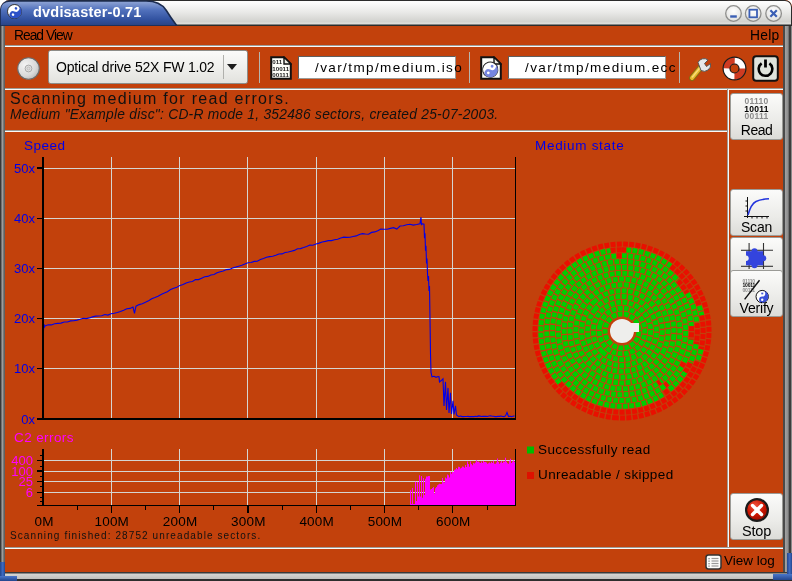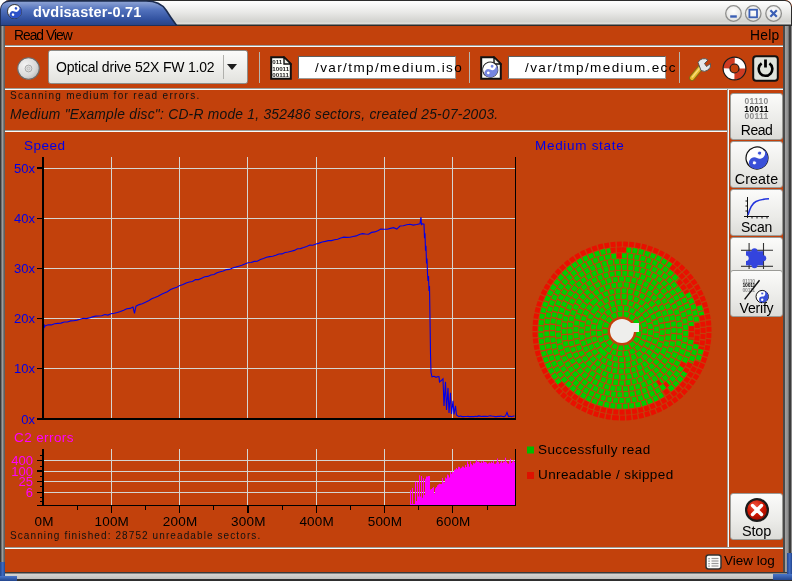--- a/index.html
+++ b/index.html
@@ -128,21 +128,21 @@
  <circle cx="12.5" cy="12.5" r="11.4" fill="none" stroke="#1a1a1a" stroke-width="1.2"></circle>
 </svg>
 
 <svg class="abs" style="left:752px;top:55px" width="27" height="27" viewBox="0 0 27 27">
  <rect x="1.2" y="1.2" width="24.6" height="24.6" rx="3" fill="#dfe3dc" stroke="#111" stroke-width="2"></rect>
  <path d="M17.4,8.43 A6.8,6.8 0 1 1 9.6,8.43" fill="none" stroke="#000" stroke-width="2.6"></path>
  <line x1="13.5" y1="4.5" x2="13.5" y2="12.5" stroke="#000" stroke-width="2.8"></line>
 </svg>
 <div class="sep-h" style="left:5px;top:88px;width:778px"></div>
 
-<div class="abs" style="left:10px;top:89.5px;font-size:10px;letter-spacing:1.3px;color:#111">Scanning medium for read errors.</div>
+<div class="abs" style="left:10px;top:89.5px;font-size:16px;letter-spacing:1.3px;color:#111">Scanning medium for read errors.</div>
 <div class="abs" style="left:10px;top:107px;font-size:13.8px;letter-spacing:0.25px;font-style:italic;color:#111">Medium "Example disc": CD-R mode 1, 352486 sectors, created 25-07-2003.</div>
 <div class="sep-h" style="left:5px;top:130px;width:722px"></div>
 <div class="sep-v" style="left:727px;top:89px;height:458px"></div>
 
 <svg class="abs" style="left:0;top:0" width="792" height="581" viewBox="0 0 792 581" font-family="'Liberation Sans',sans-serif">
 
  <g stroke="#d5d5d2" stroke-width="1" shape-rendering="crispEdges">
   <line x1="43" y1="168" x2="515.5" y2="168"></line>
         <line x1="43" y1="218.2" x2="515.5" y2="218.2"></line>
   <line x1="43" y1="268.4" x2="515.5" y2="268.4"></line>
@@ -311,31 +311,20 @@
       </g>
 </svg>
 <div class="abs" style="left:724px;top:552.5px;font-size:13.5px;color:#000">View log</div>
 
 <div class="btn" style="top:93px;height:46.5px">
  <div style="margin-top:4px;font-size:8.5px;font-weight:bold;letter-spacing:0.3px;color:#8c8c8c;line-height:7.6px">01110</div>
  <div style="font-size:8.5px;font-weight:bold;letter-spacing:0.3px;color:#000;line-height:7.6px">10011</div>
  <div style="font-size:8.5px;font-weight:bold;letter-spacing:0.3px;color:#8c8c8c;line-height:7.6px">00111</div>
  <div class="btnlab" style="top:28px;font-size:14px;letter-spacing:-0.55px">Read</div>
 </div>
-<div class="btn" style="top:141px;height:46.5px">
- <svg style="margin-top:4px" width="24" height="24" viewBox="0 0 24 24">
-  <g transform="rotate(28 12 12)">
-  <circle cx="12" cy="12" r="11" fill="#fff" stroke="#111" stroke-width="1.2"></circle>
-  <path d="M12,1 A11,11 0 0 1 12,23 A5.5,5.5 0 0 1 12,12 A5.5,5.5 0 0 0 12,1 Z" fill="#3a50d8"></path>
-  <circle cx="12" cy="6.5" r="2" fill="#3a50d8" stroke="#fff" stroke-width="0.8"></circle>
-  <circle cx="12" cy="17.5" r="2" fill="#fff" stroke="#3a50d8" stroke-width="0.8"></circle>
-  </g>
- </svg>
- <div class="btnlab" style="top:28.5px;font-size:14.3px;letter-spacing:0.1px">Create</div>
-</div>
 <div class="btn" style="top:189px;height:46.5px">
  <svg style="margin-top:6px" width="28" height="24" viewBox="0 0 28 24">
   <g stroke="#111" stroke-width="1">
           <line x1="4.5" y1="1" x2="4.5" y2="22"></line>
           <line x1="1" y1="20.5" x2="26" y2="20.5"></line>
   <line x1="2.5" y1="5" x2="4.5" y2="5"></line>
           <line x1="2.5" y1="10" x2="4.5" y2="10"></line>
           <line x1="2.5" y1="15" x2="4.5" y2="15"></line>
   <line x1="9" y1="20.5" x2="9" y2="22.5"></line>
           <line x1="14" y1="20.5" x2="14" y2="22.5"></line>

